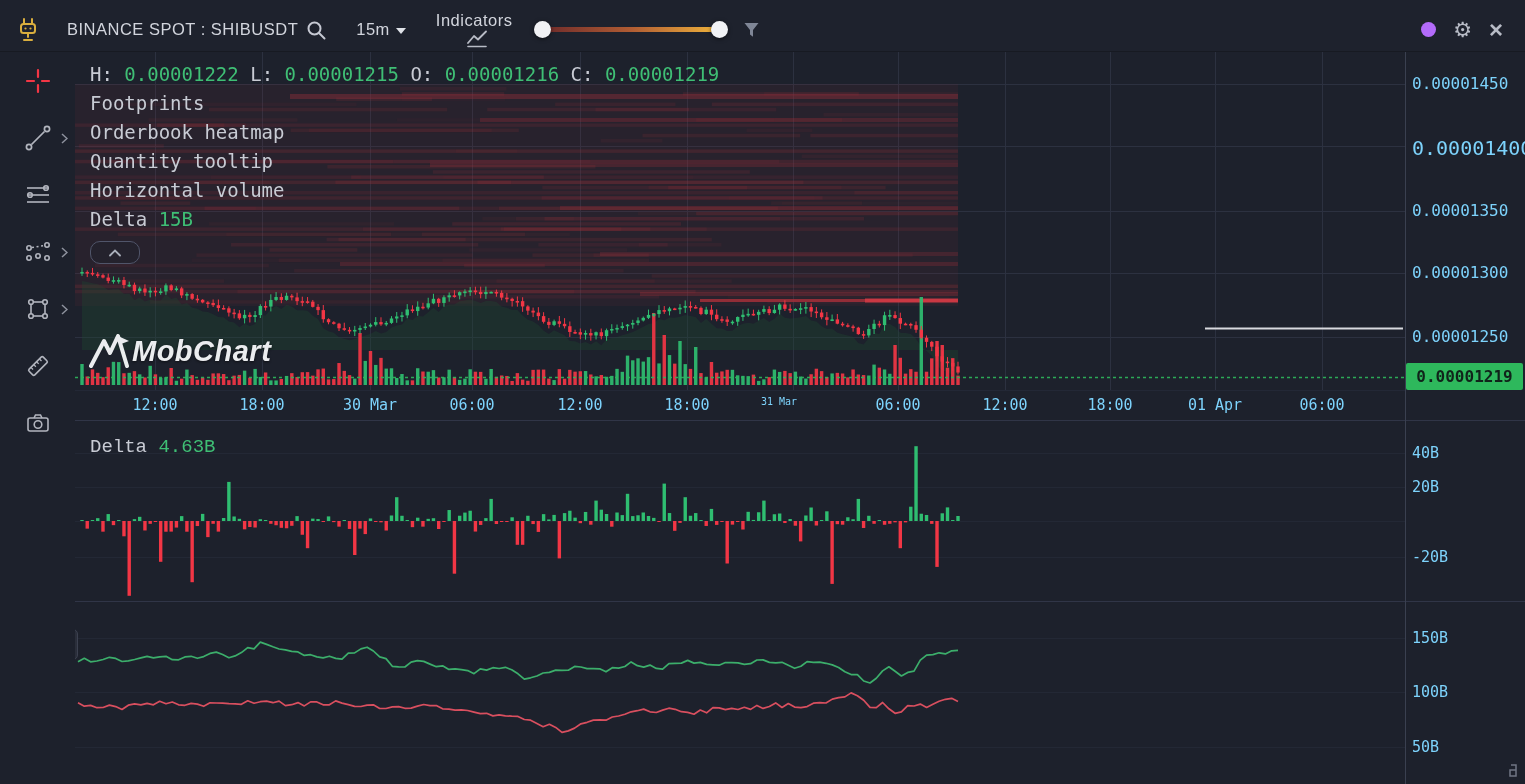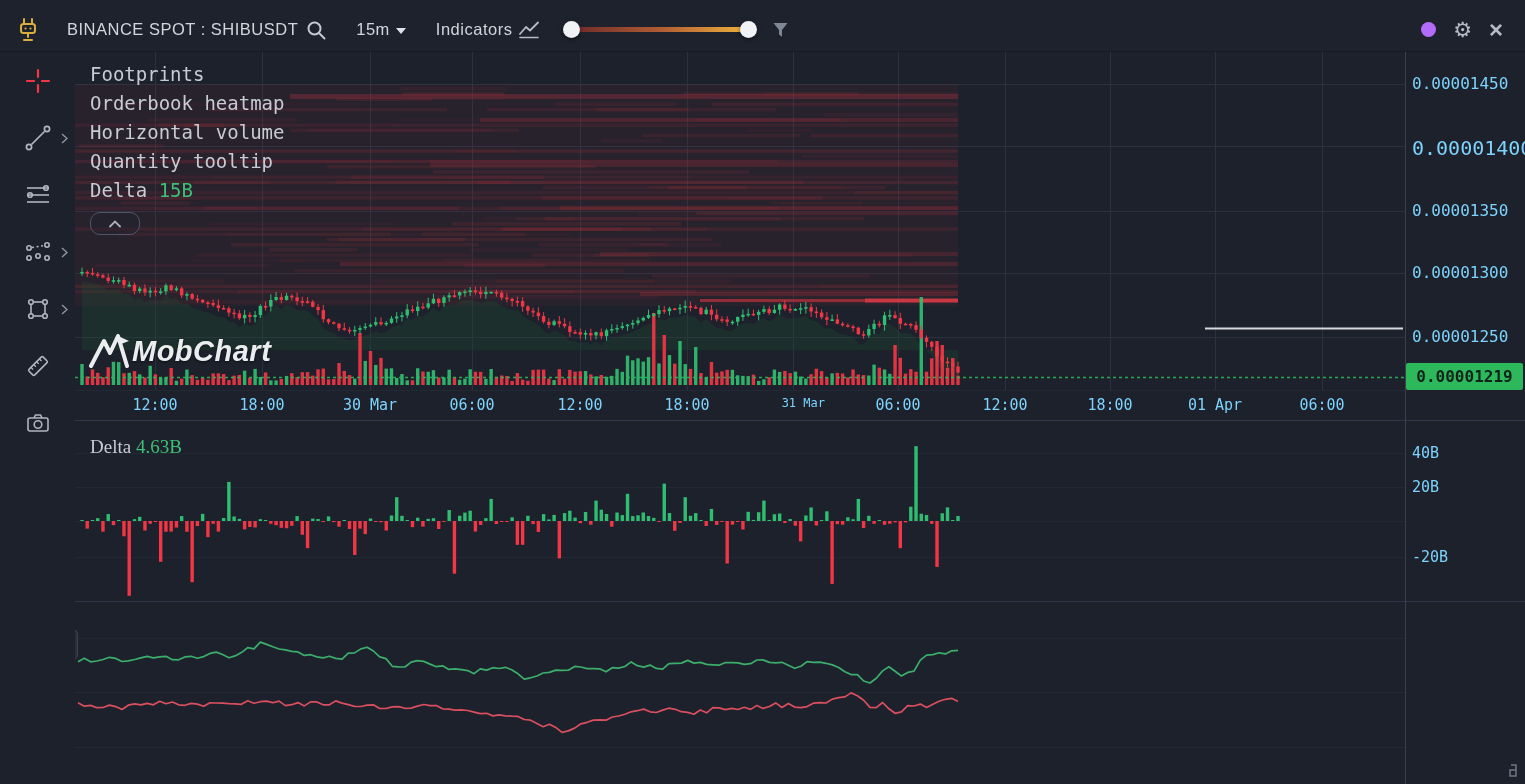--- a/index.html
+++ b/index.html
@@ -43,21 +43,21 @@
   
   .tick-label{position:absolute;font-family:"DejaVu Sans Mono",monospace;color:#7dd3fc;}
   #price-axis{position:absolute;left:1405px;top:52px;width:120px;height:338px;z-index:10;cursor:ns-resize;}
   #time-axis{position:absolute;left:75px;top:390px;width:1330px;height:30px;z-index:10;cursor:ew-resize;}
   #delta-axis{position:absolute;left:1405px;top:421px;width:132px;height:180px;z-index:10;cursor:ns-resize;}
   #imb-axis{position:absolute;left:1405px;top:602px;width:120px;height:182px;z-index:10;cursor:ns-resize;}
   #price-badge{position:absolute;left:1px;top:311px;width:117px;height:27px;border-radius:2px;
                display:flex;align-items:center;justify-content:center;font-family:"DejaVu Sans Mono",monospace;
                font-size:16px;font-weight:bold;color:#10231a;}
   
-  .panel-label{position:absolute;left:90px;z-index:10;font-family:Liberation Serif, serif;font-size:19px;color:#c8cbd4;white-space:pre;}
+  .panel-label{position:absolute;left:90px;z-index:10;font-family:Liberation Mono, monospace;font-size:19px;color:#c8cbd4;white-space:pre;}
   
   #collapse-left{position:absolute;left:55px;top:629px;width:21px;height:29px;background:#2a2e3a;
                  border:1px solid #3c4150;border-radius:5px;display:flex;align-items:center;justify-content:center;
                  cursor:pointer;z-index:12;}
 </style>
 </head>
 <body>
 
 <div id="app">
 
@@ -878,24 +878,25 @@
         <polyline points="78.0,661.7 84.3,658.3 90.6,661.8 96.9,661.0 103.1,659.5 109.4,657.3 115.7,658.4 122.0,661.5 128.3,660.9 134.6,659.5 140.9,657.9 147.1,656.4 153.4,657.8 159.7,656.8 166.0,656.3 172.3,659.7 178.6,659.8 184.9,656.9 191.1,656.3 197.4,658.3 203.7,656.6 210.0,653.4 216.3,652.1 222.6,654.5 228.9,657.7 235.1,655.9 241.4,652.6 247.7,647.6 254.0,648.8 260.3,642.1 266.6,644.4 272.9,646.8 279.1,649.0 285.4,649.8 291.7,651.3 298.0,651.9 304.3,655.4 310.6,654.7 316.9,656.9 323.1,657.9 329.4,656.2 335.7,658.4 342.0,659.1 348.3,653.1 354.6,652.9 360.9,648.9 367.1,647.2 373.4,651.0 379.7,656.9 386.0,658.6 392.3,666.3 398.6,666.9 404.9,667.0 411.1,662.1 417.4,660.6 423.7,661.4 430.0,664.1 436.3,666.7 442.6,665.8 448.9,669.4 455.1,668.8 461.4,669.7 467.7,670.6 474.0,673.7 480.3,668.8 486.6,670.1 492.9,667.7 499.1,668.5 505.4,667.3 511.7,669.7 518.0,673.8 524.3,679.2 530.6,677.8 536.9,676.0 543.1,673.0 549.4,672.4 555.7,670.1 562.0,670.3 568.3,670.2 574.6,666.4 580.9,667.0 587.1,668.6 593.4,668.7 599.7,668.8 606.0,671.8 612.3,667.7 618.6,668.1 624.9,666.5 631.1,661.9 637.4,665.7 643.7,667.1 650.0,665.1 656.3,668.4 662.6,669.2 668.9,663.6 675.1,663.4 681.4,663.1 687.7,660.4 694.0,663.1 700.3,662.4 706.6,664.4 712.9,664.8 719.1,665.2 725.4,662.5 731.7,662.6 738.0,662.8 744.3,664.3 750.6,663.7 756.9,660.0 763.1,659.9 769.4,662.4 775.7,662.8 782.0,662.3 788.3,665.3 794.6,668.3 800.9,666.2 807.1,661.6 813.4,662.3 819.7,662.1 826.0,663.3 832.3,664.9 838.6,667.5 844.9,671.7 851.1,674.6 857.4,674.6 863.7,681.0 870.0,683.0 876.3,678.2 882.6,670.9 888.9,666.8 895.1,671.3 901.4,676.0 907.7,672.4 914.0,671.2 920.3,660.2 926.6,655.2 932.9,654.6 939.1,652.8 945.4,653.9 951.7,650.8 958.0,650.4" fill="none" stroke="#3cae6b" stroke-width="1.7" stroke-linejoin="round"></polyline>
         <polyline points="78.0,702.8 84.3,706.2 90.6,705.4 96.9,707.7 103.1,707.5 109.4,705.1 115.7,706.6 122.0,709.5 128.3,705.2 134.6,703.9 140.9,704.9 147.1,703.4 153.4,704.8 159.7,701.3 166.0,703.8 172.3,702.0 178.6,704.8 184.9,705.3 191.1,703.4 197.4,704.1 203.7,706.3 210.0,702.8 216.3,703.0 222.6,703.1 228.9,703.7 235.1,703.8 241.4,704.3 247.7,700.8 254.0,703.3 260.3,701.7 266.6,701.2 272.9,702.7 279.1,701.1 285.4,705.6 291.7,704.7 298.0,702.6 304.3,705.9 310.6,701.9 316.9,701.9 323.1,704.8 329.4,704.8 335.7,700.9 342.0,703.1 348.3,704.6 354.6,706.4 360.9,706.5 367.1,705.2 373.4,704.8 379.7,708.5 386.0,708.5 392.3,706.9 398.6,706.6 404.9,708.3 411.1,708.1 417.4,706.1 423.7,704.5 430.0,705.7 436.3,705.5 442.6,708.8 448.9,709.1 455.1,710.2 461.4,709.9 467.7,710.5 474.0,712.1 480.3,713.6 486.6,713.3 492.9,715.9 499.1,714.8 505.4,715.8 511.7,716.2 518.0,716.4 524.3,719.5 530.6,720.2 536.9,723.4 543.1,726.7 549.4,724.3 555.7,727.4 562.0,732.4 568.3,730.9 574.6,728.1 580.9,723.8 587.1,722.3 593.4,720.1 599.7,719.9 606.0,720.2 612.3,717.0 618.6,716.0 624.9,714.2 631.1,711.8 637.4,710.7 643.7,709.1 650.0,711.8 656.3,712.5 662.6,710.1 668.9,708.2 675.1,709.3 681.4,711.7 687.7,712.4 694.0,714.2 700.3,710.0 706.6,712.8 712.9,707.7 719.1,707.9 725.4,709.6 731.7,708.3 738.0,709.5 744.3,707.3 750.6,709.4 756.9,705.4 763.1,708.4 769.4,706.5 775.7,702.9 782.0,707.5 788.3,703.5 794.6,707.1 800.9,707.6 807.1,706.6 813.4,703.2 819.7,702.6 826.0,703.0 832.3,699.1 838.6,697.6 844.9,696.9 851.1,692.9 857.4,695.7 863.7,700.3 870.0,707.4 876.3,707.6 882.6,702.5 888.9,708.8 895.1,713.3 901.4,711.9 907.7,705.6 914.0,706.0 920.3,704.1 926.6,707.4 932.9,704.2 939.1,701.2 945.4,699.3 951.7,698.3 958.0,701.4" fill="none" stroke="#d94f5f" stroke-width="1.7" stroke-linejoin="round"></polyline>
         <line x1="75" y1="390.5" x2="1405" y2="390.5" stroke="#232836"></line>
         <line x1="75" y1="420.5" x2="1525" y2="420.5" stroke="#303547"></line>
         <line x1="75" y1="601.5" x2="1525" y2="601.5" stroke="#303547"></line>
         <line x1="1405.5" y1="52" x2="1405.5" y2="784" stroke="#3a4050"></line>
         <path d="M1510 776 h6 v-6 h-6 Z M1516 770 v-5 h-5" stroke="#707684" fill="none" stroke-width="1.5"></path>
       </svg>
 
     <div id="legend">
+      <div class="lg-row"><span>H:</span> <span class="val-g">0.00001222</span> <span>L:</span> <span class="val-g">0.00001215</span> <span>O:</span> <span class="val-g">0.00001216</span> <span>C:</span> <span class="val-g">0.00001219</span></div>
       <div class="lg-row">Footprints</div>
       <div class="lg-row">Orderbook heatmap</div>
+      <div class="lg-row">Quantity tooltip</div>
       <div class="lg-row">Horizontal volume</div>
-      <div class="lg-row">Quantity tooltip</div>
       <div class="lg-row"><span>Delta</span> <span class="val-g">15B</span></div>
       <div id="legend-chip">
         <svg width="12" height="8" viewBox="0 0 12 8">
             <polyline points="1,6.5 6,1.5 11,6.5" fill="none" stroke="#aab0bc" stroke-width="1.8" stroke-linecap="round"></polyline>
           </svg>
       </div>
     </div>
 
     <div id="watermark">
       <svg width="42" height="36" viewBox="0 0 42 36">
@@ -913,31 +914,36 @@
         <div class="tick-label" style="top: 211px; left: 7px; font-size: 16px;">0.00001300</div>
         <div class="tick-label" style="top: 275px; left: 7px; font-size: 16px;">0.00001250</div>
       </div>
     <div id="time-axis">
         <div class="tick-label" style="top: 6px; left: 48px; width: 64px; text-align: center; font-size: 15px;">12:00</div>
         <div class="tick-label" style="top: 6px; left: 155px; width: 64px; text-align: center; font-size: 15px;">18:00</div>
         <div class="tick-label" style="top: 6px; left: 263px; width: 64px; text-align: center; font-size: 15px;">30 Mar</div>
         <div class="tick-label" style="top: 6px; left: 365px; width: 64px; text-align: center; font-size: 15px;">06:00</div>
         <div class="tick-label" style="top: 6px; left: 473px; width: 64px; text-align: center; font-size: 15px;">12:00</div>
         <div class="tick-label" style="top: 6px; left: 580px; width: 64px; text-align: center; font-size: 15px;">18:00</div>
-        <div class="tick-label" style="top: 6px; left: 686px; width: 64px; text-align: right; font-size: 12px;">31 Mar</div>
+        <div class="tick-label" style="top: 6px; left: 686px; width: 64px; text-align: left; font-size: 10px;">31 Mar</div>
         <div class="tick-label" style="top: 6px; left: 791px; width: 64px; text-align: center; font-size: 15px;">06:00</div>
         <div class="tick-label" style="top: 6px; left: 898px; width: 64px; text-align: center; font-size: 15px;">12:00</div>
         <div class="tick-label" style="top: 6px; left: 1003px; width: 64px; text-align: center; font-size: 15px;">18:00</div>
         <div class="tick-label" style="top: 6px; left: 1108px; width: 64px; text-align: center; font-size: 15px;">01 Apr</div>
         <div class="tick-label" style="top: 6px; left: 1215px; width: 64px; text-align: center; font-size: 15px;">06:00</div>
       </div>
     <div id="delta-axis">
         <div class="tick-label" style="top: 23px; left: 7px; font-size: 15px;">40B</div>
         <div class="tick-label" style="top: 57px; left: 7px; font-size: 15px;">20B</div>
         <div class="tick-label" style="top: 127px; left: 7px; font-size: 15px;">-20B</div>
+      </div>
+    <div id="imb-axis">
+        <div class="tick-label" style="top: 27px; left: 7px; font-size: 15px;">150B</div>
+        <div class="tick-label" style="top: 81px; left: 7px; font-size: 15px;">100B</div>
+        <div class="tick-label" style="top: 136px; left: 7px; font-size: 15px;">50B</div>
       </div>
 
     <div class="panel-label" style="top:436px;"><span>Delta</span> <span class="val-g">4.63B</span></div>
 
     <div id="collapse-left">
       <svg width="8" height="12" viewBox="0 0 8 12">
           <polyline points="6.5,1 1.5,6 6.5,11" fill="none" stroke="#aab0bc" stroke-width="1.8" stroke-linecap="round"></polyline>
         </svg>
     </div>
   </div>
@@ -955,21 +961,21 @@
         <span class="tb-text">BINANCE SPOT : SHIBUSDT</span>
         <svg width="24" height="24" viewBox="0 0 24 24" style="margin-left:6px;">
           <circle cx="10.5" cy="10.5" r="6" fill="none" stroke="#c6c9d3" stroke-width="2"></circle>
           <line x1="15" y1="15" x2="20.5" y2="20.5" stroke="#c6c9d3" stroke-width="2" stroke-linecap="round"></line>
         </svg>
       </div>
       <div class="tb-item" style="margin-left:28px;">
         <span class="tb-text">15m</span>
         <span class="caret-down"></span>
       </div>
-      <div class="tb-item" style="margin-left:30px;">
+      <div class="tb-item" style="margin-left:30px;flex-direction:column;">
         <span class="tb-text">Indicators</span>
         <svg width="22" height="18" viewBox="0 0 22 18" style="margin-left:7px;">
           <polyline points="1,13 7,6 11,9.5 19,1.5" fill="none" stroke="#b8bcc6" stroke-width="1.8" stroke-linecap="round" stroke-linejoin="round"></polyline>
           <line x1="1" y1="16.5" x2="19" y2="16.5" stroke="#b8bcc6" stroke-width="1.6" stroke-linecap="round"></line>
         </svg>
       </div>
       <div id="heat-slider">
         <div id="heat-track" style="background: linear-gradient(90deg, rgb(110, 42, 42), rgb(176, 92, 51), rgb(240, 180, 60));"></div>
         <div class="slider-handle" style="left:-8px;"></div>
         <div class="slider-handle" style="right:-8px;"></div>

